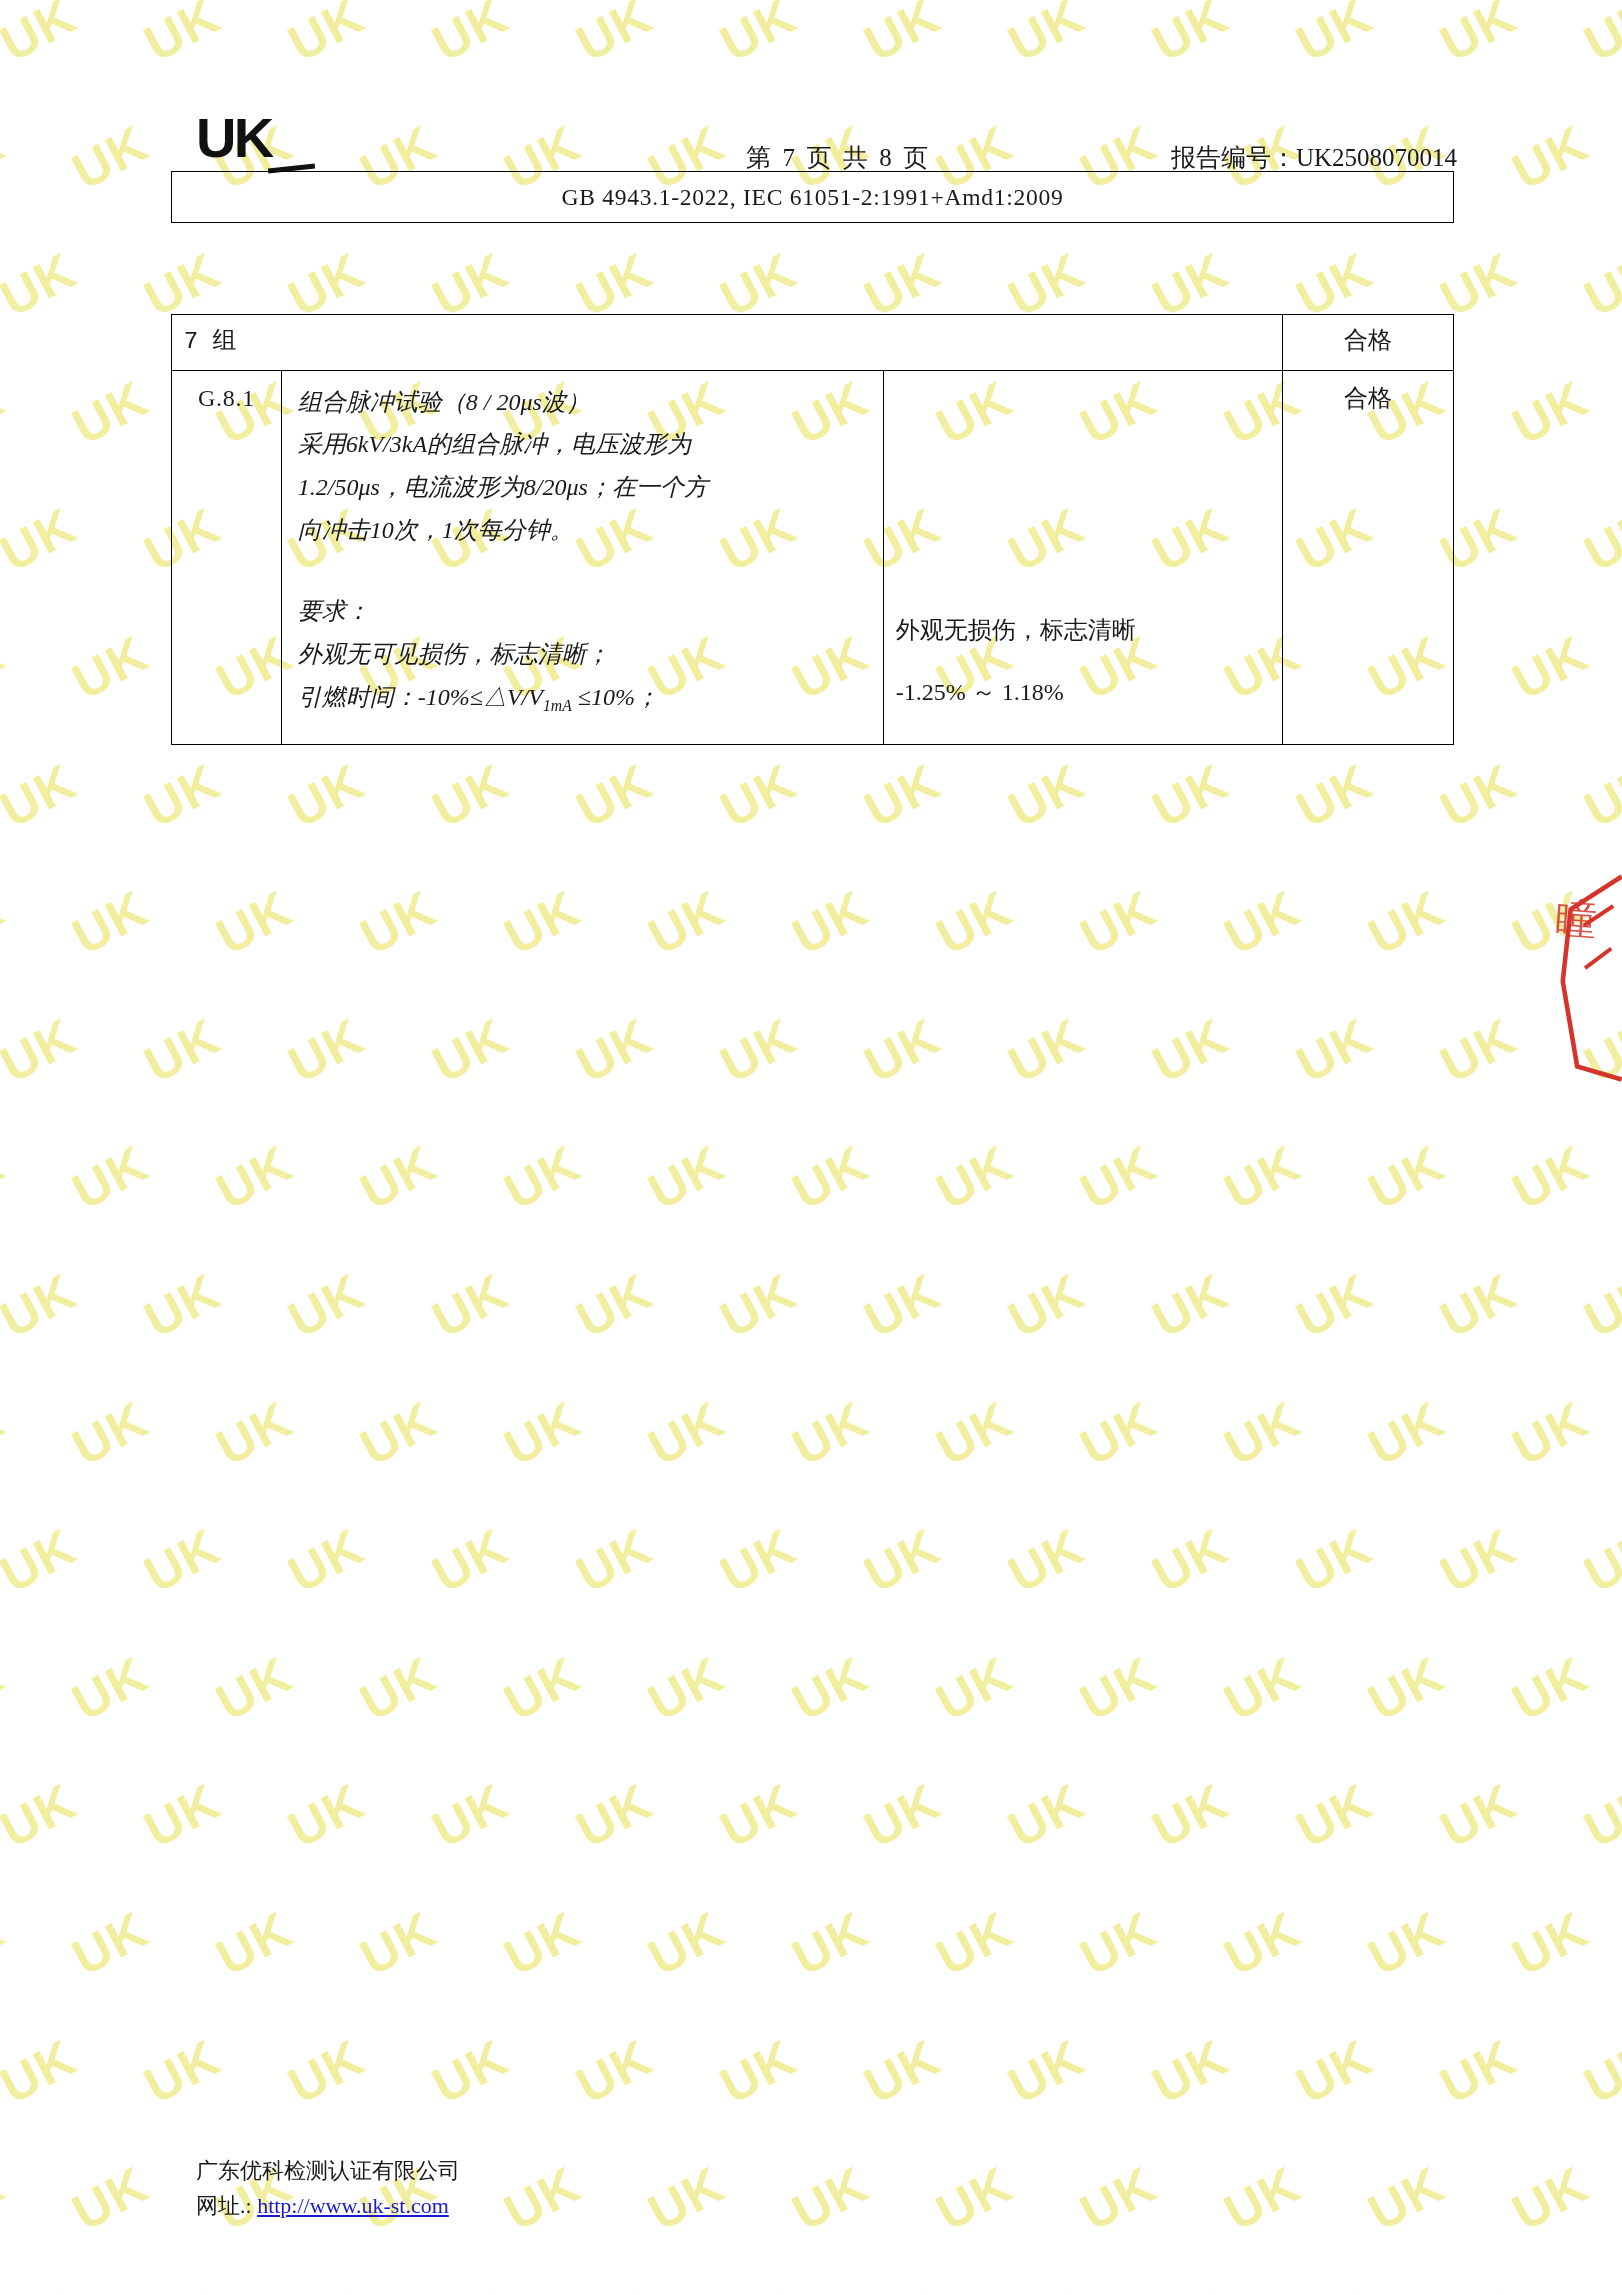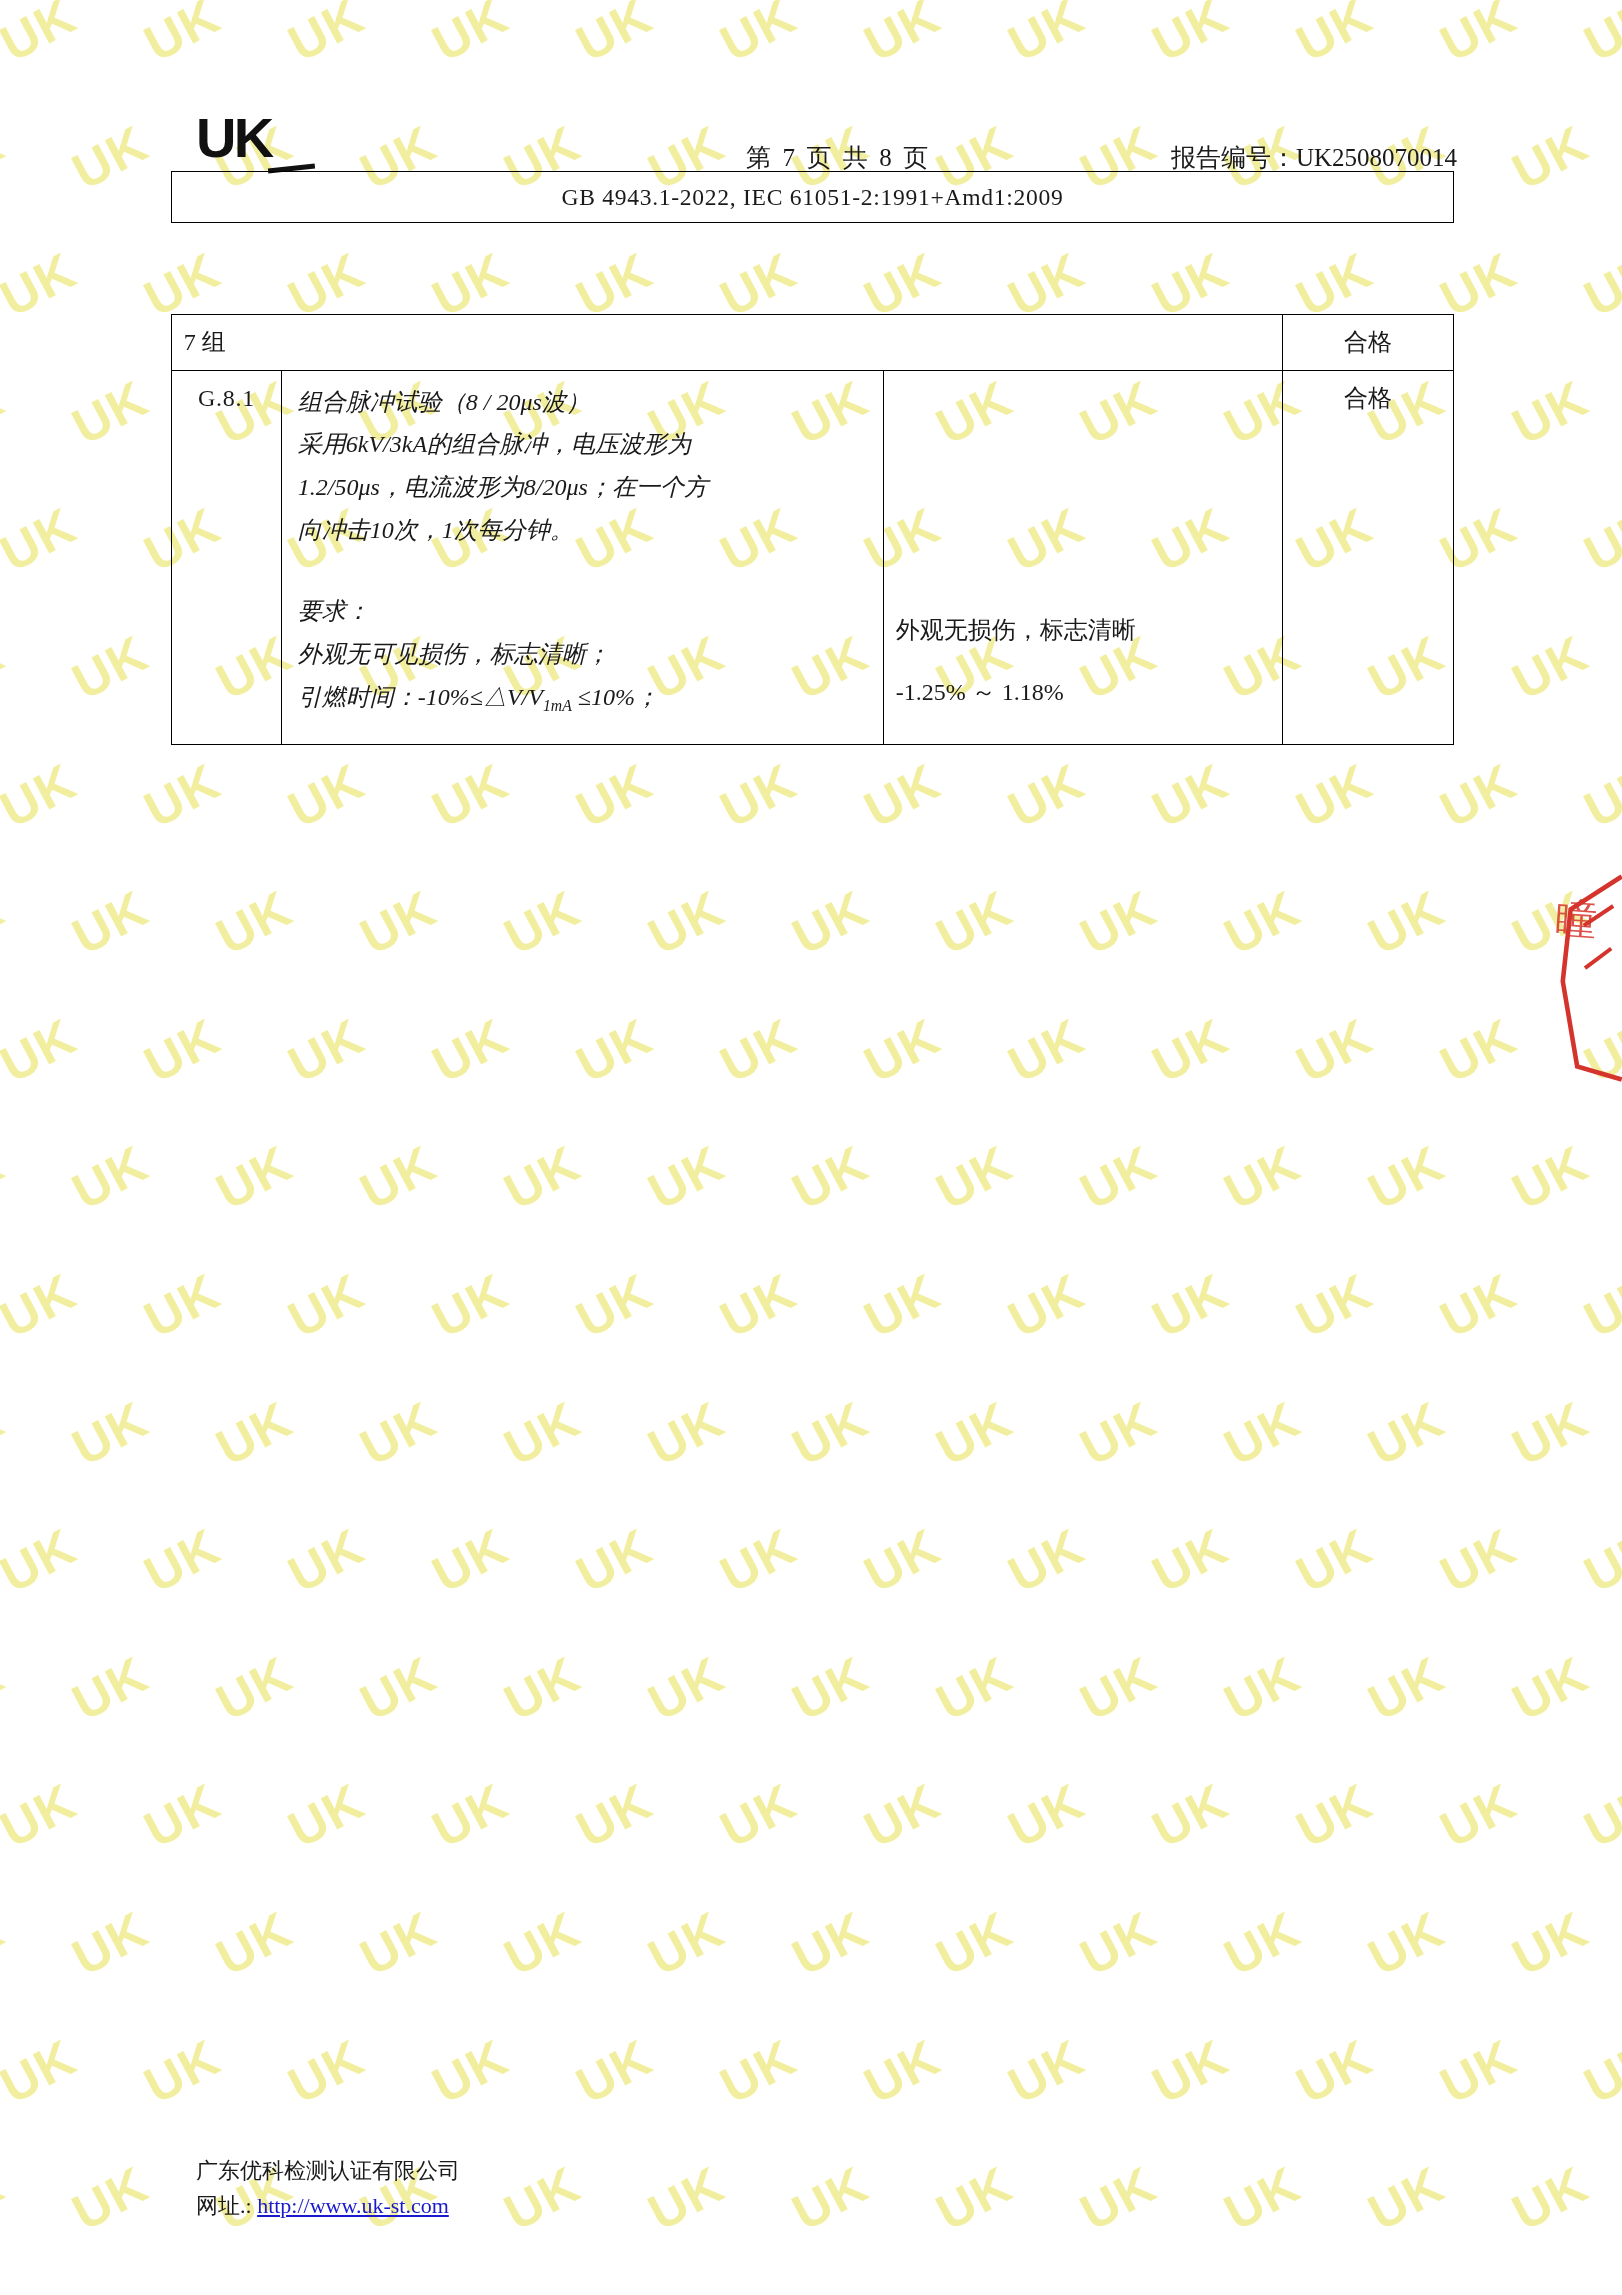--- a/index.html
+++ b/index.html
@@ -131,20 +131,21 @@
   table.doc2 td {
     border: 1.3px solid #000;
     vertical-align: top;
     padding: 7.9px 11.8px;
     font-size: 24px;
     line-height: 1.62;
   }
   .grp td {
     padding: 7.9px 11.8px;
     font-size: 25px;
+    font-family: Liberation Mono, monospace;
   }
   .cell-conc {
     text-align: center;
     vertical-align: top;
   }
   .clause {
     text-align: center;
     font-size: 23.6px;
     letter-spacing: 0.7px;
     padding-top: 10.5px;

